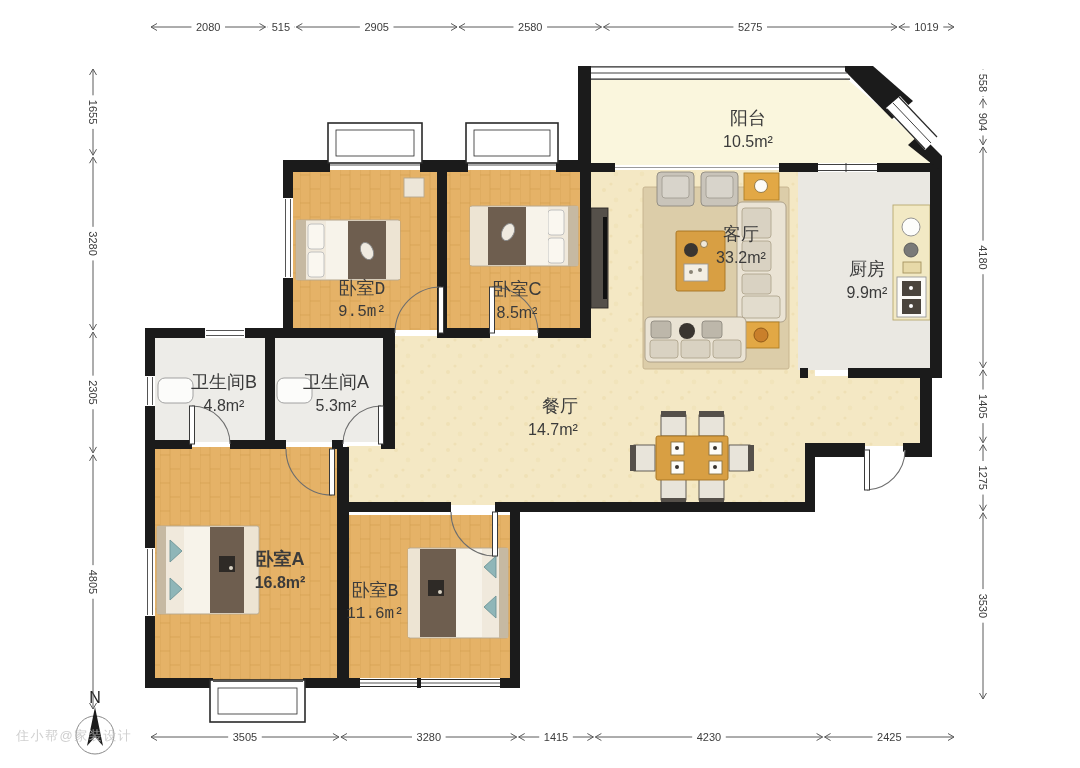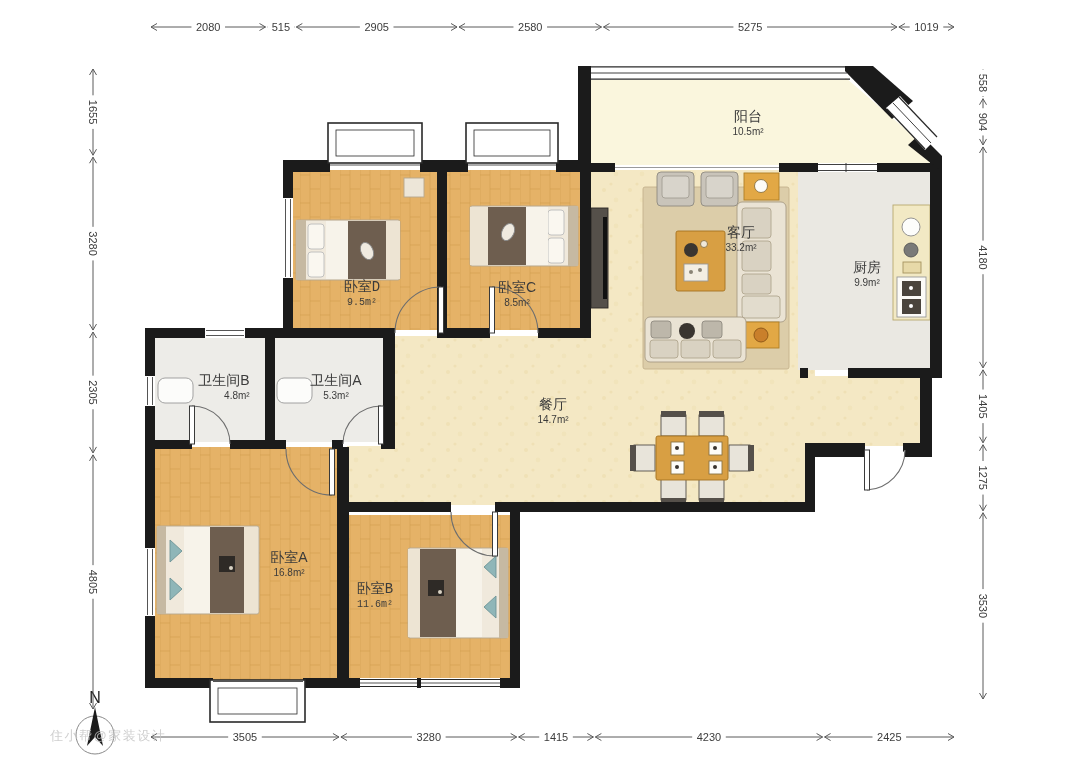--- a/index.html
+++ b/index.html
@@ -1,22 +1,22 @@
 <!DOCTYPE html>
 <html><head>
 <meta charset="utf-8">
 <style>
   html,body{margin:0;padding:0;background:#fff;}
   body{width:1080px;height:768px;overflow:hidden;font-family:"Liberation Sans",sans-serif;}
   .canvas{position:relative;width:1080px;height:768px;background:#fff;}
   .canvas > svg{position:absolute;left:0;top:0;}
   .room-label{position:absolute;transform:translateX(-50%);text-align:center;color:#3b3b3b;line-height:1.32;white-space:nowrap;}
-  .room-label .rname{font-size:14px;}
-  .room-label .rarea{font-size:10px;}
-  .watermark{position:absolute;left:16px;top:727px;font-size:13px;color:#c3c3c3;opacity:.8;letter-spacing:1.5px;margin-left:34px;}
+  .room-label .rname{font-size:18px;}
+  .room-label .rarea{font-size:16px;}
+  .watermark{position:absolute;left:16px;top:727px;font-size:13px;color:#c3c3c3;opacity:.8;letter-spacing:1.5px;}
 </style>
 </head>
 <body>
 
 <div class="canvas">
 
 <svg id="plan-svg" width="1080" height="768" viewBox="0 0 1080 768">
   <defs>
     <pattern id="wood" width="20" height="28" patternUnits="userSpaceOnUse">
       <rect width="20" height="28" fill="#e5b267"></rect>
@@ -481,33 +481,33 @@
     <div class="rarea">9.9m²</div>
   </div>
   <div class="room-label" style="left:362px;top:278px;font-family:Liberation Mono, monospace;">
     <div class="rname">卧室D</div>
     <div class="rarea">9.5m²</div>
   </div>
   <div class="room-label" style="left:517px;top:278px;">
     <div class="rname">卧室C</div>
     <div class="rarea">8.5m²</div>
   </div>
-  <div class="room-label" style="left:224px;top:371px;text-align:right;">
+  <div class="room-label" style="left:224px;top:371px;">
     <div class="rname">卫生间B</div>
     <div class="rarea">4.8m²</div>
   </div>
   <div class="room-label" style="left:336px;top:371px;">
     <div class="rname">卫生间A</div>
     <div class="rarea">5.3m²</div>
   </div>
-  <div class="room-label" style="left:553px;top:395px;">
+  <div class="room-label" style="left:553px;top:395px;text-align:right;">
     <div class="rname">餐厅</div>
     <div class="rarea">14.7m²</div>
   </div>
-  <div class="room-label" style="left:289px;top:548px;">
+  <div class="room-label" style="left:280px;top:548px;font-weight:bold;">
     <div class="rname">卧室A</div>
     <div class="rarea">16.8m²</div>
   </div>
   <div class="room-label" style="left:375px;top:580px;font-family:Liberation Mono, monospace;">
     <div class="rname">卧室B</div>
     <div class="rarea">11.6m²</div>
   </div>
 
   <div class="watermark">住小帮@家装设计</div>
 </div>

